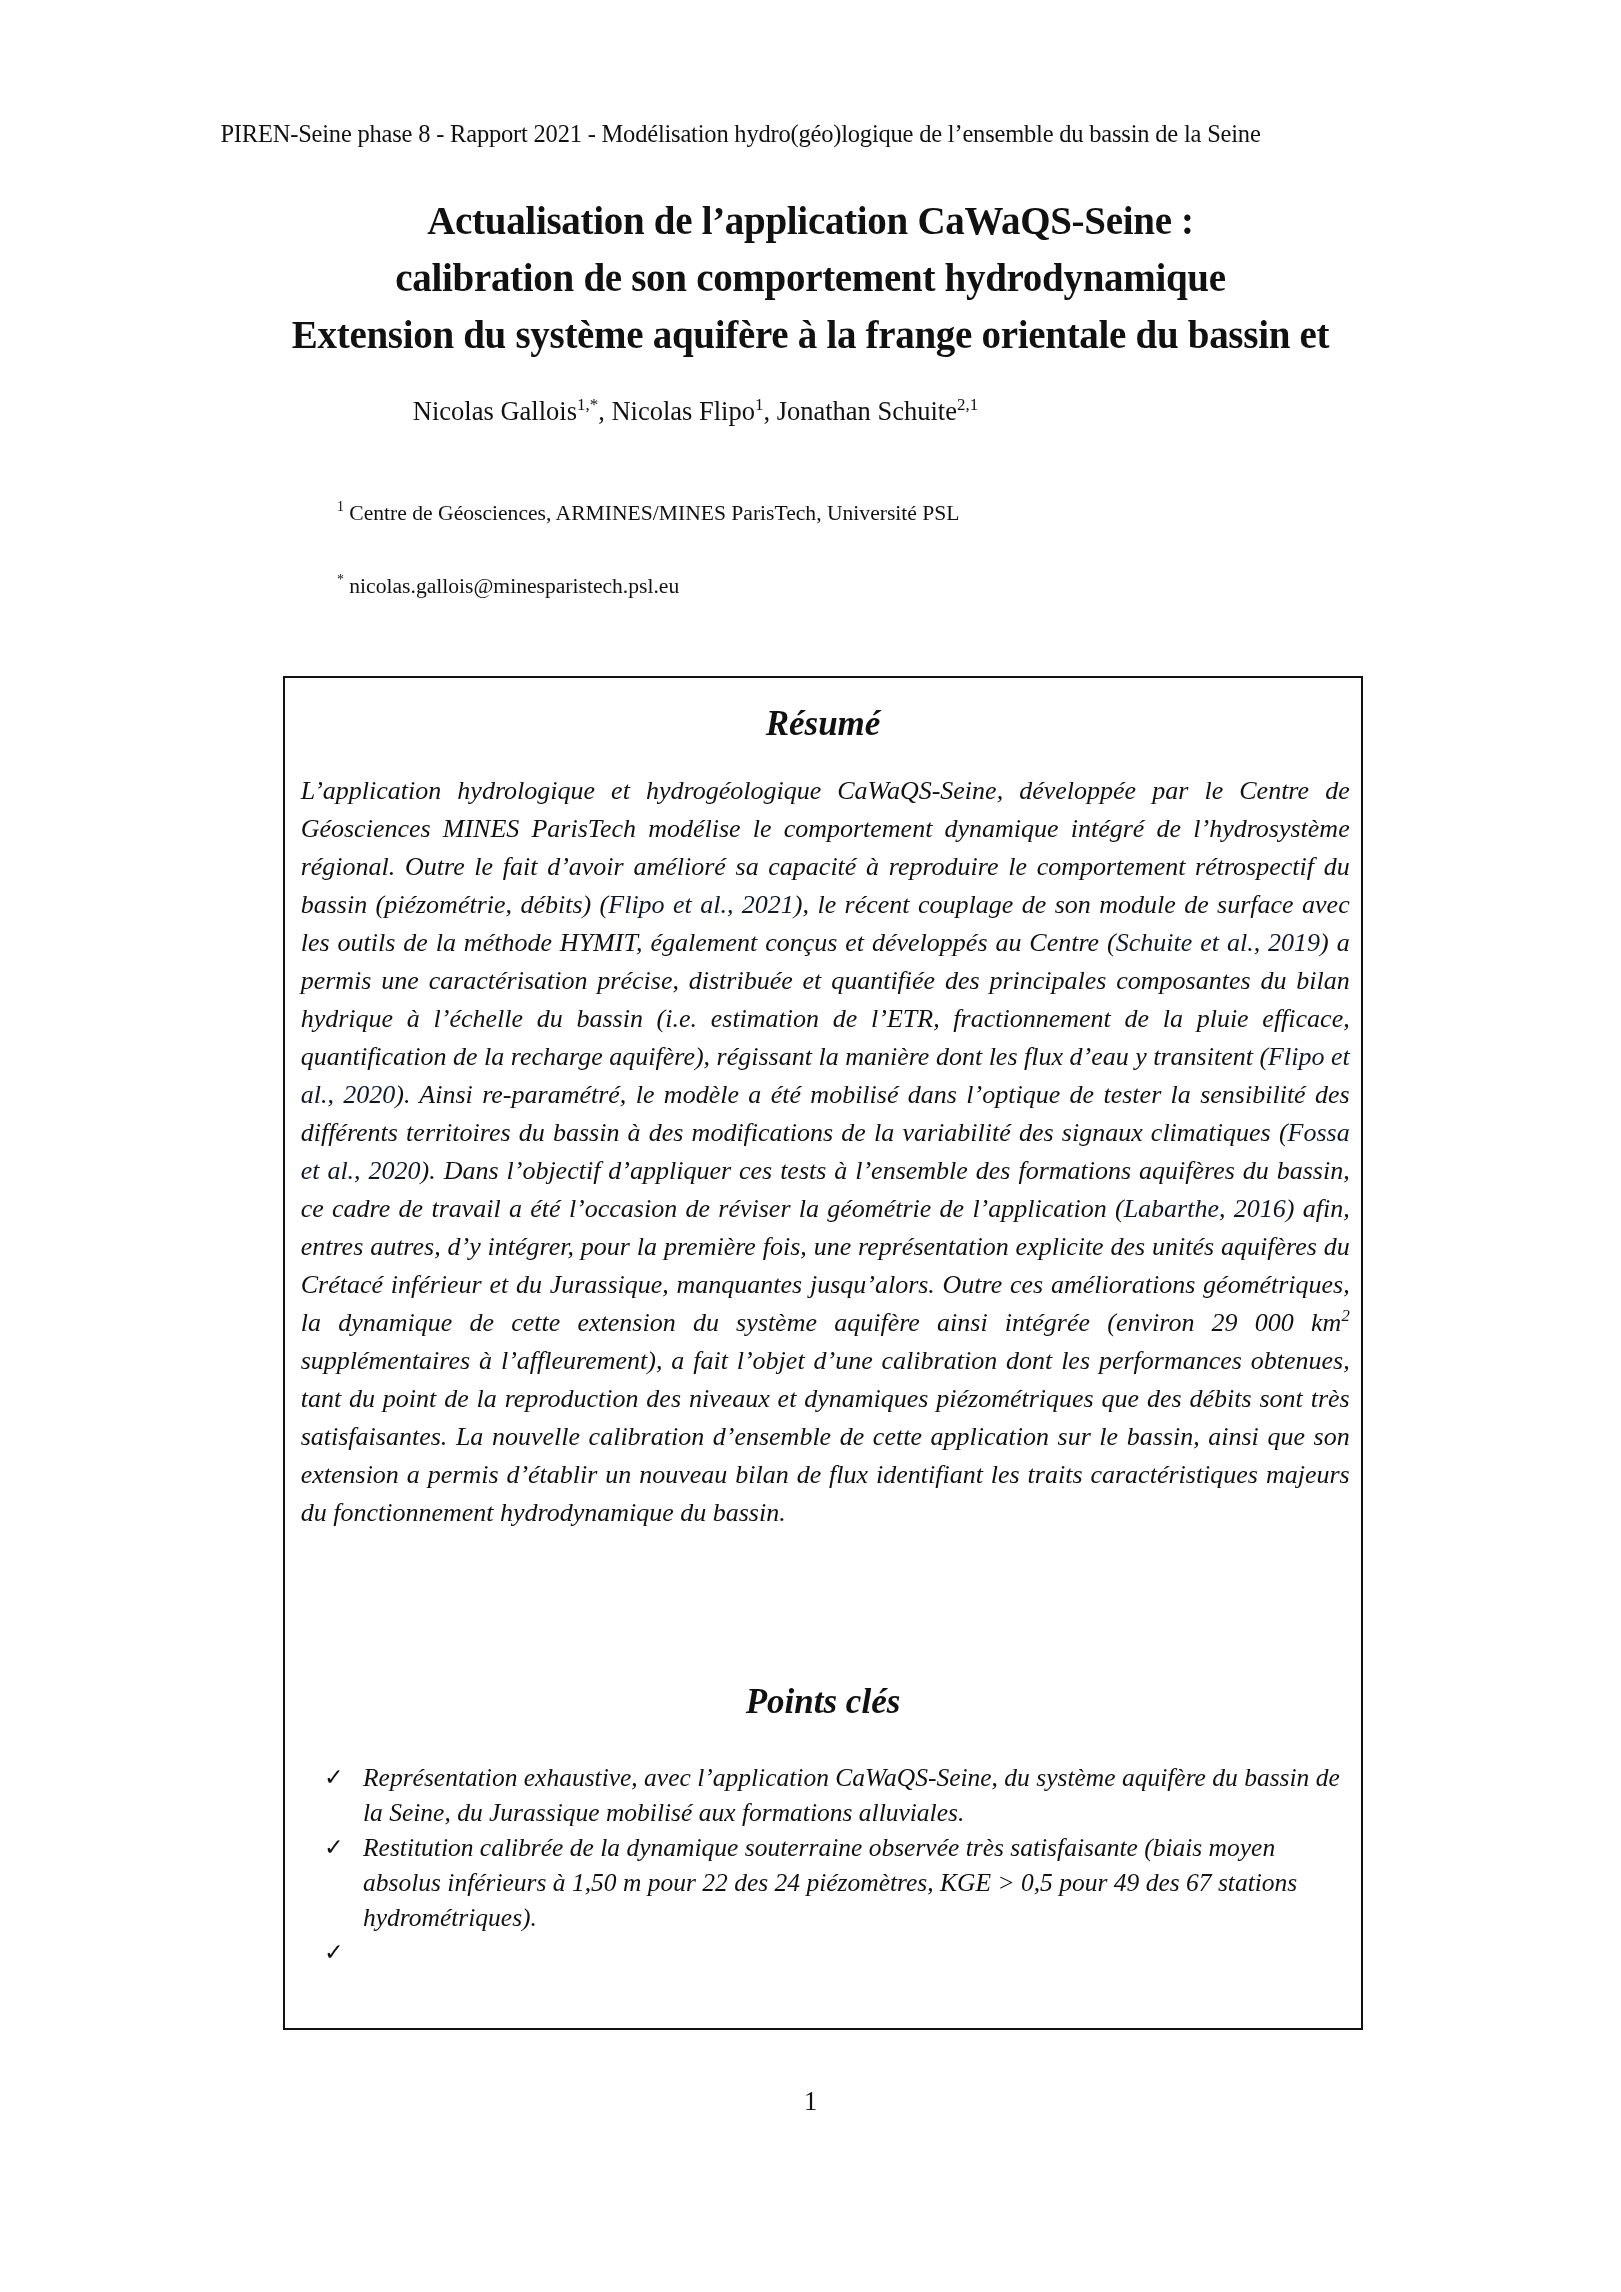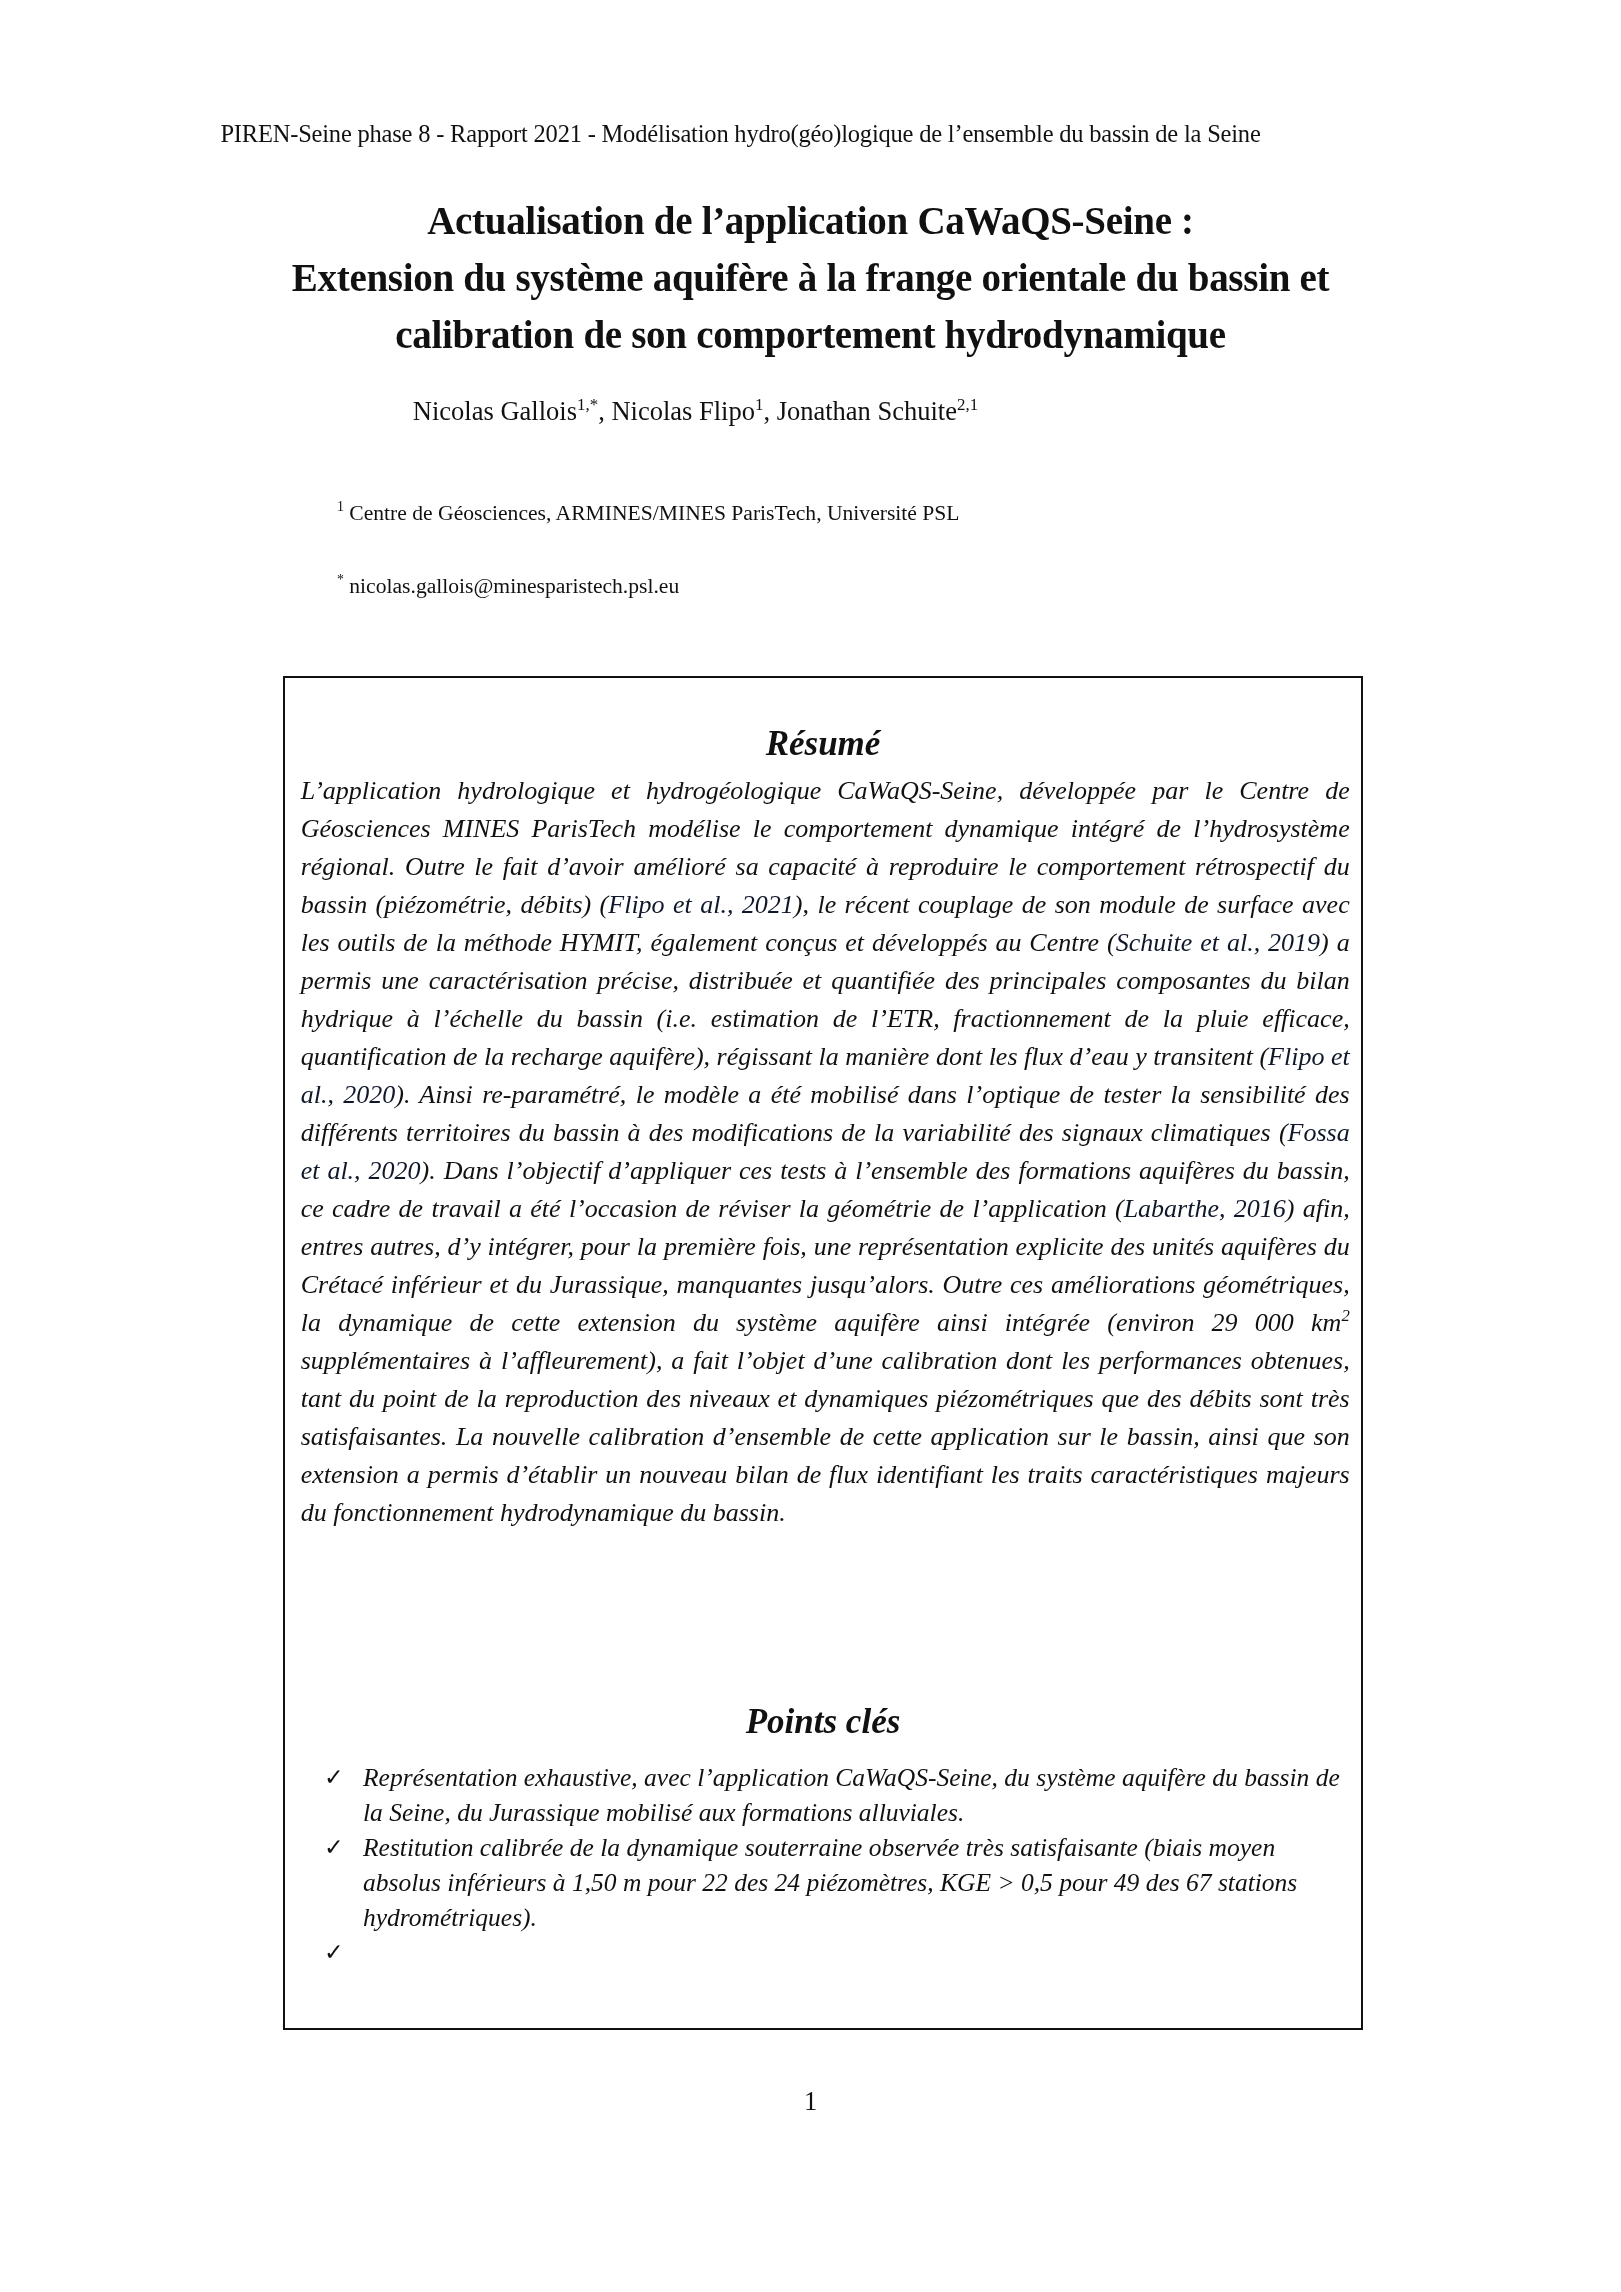--- a/index.html
+++ b/index.html
@@ -26,21 +26,21 @@
     }
     .email {
       position: absolute; top: 574px; left: 337px; font-size: 21.6px;
     }
     .abstract-box {
       position: absolute; left: 283px; top: 676px; width: 1080px; height: 1354px;
       border: 2px solid #111; box-sizing: border-box;
     }
     .section-heading {
       position: absolute; left: 0; width: 100%; text-align: center;
-      font-weight: bold; font-style: italic; font-size: 35px; margin-top: 20px;
+      font-weight: bold; font-style: italic; font-size: 35px;
     }
     .abstract-text {
       position: absolute; left: 15.7px; top: 94px; width: 1049px;
       font-style: italic; font-size: 26px; line-height: 38px;
       text-align: justify; hyphens: auto;
     }
     .link { color: #0f172a; }
     .points {
       position: absolute; left: 39px; top: 1082px; width: 1019px; margin: 0; padding: 0;
       list-style: none; font-style: italic; font-size: 25.5px; line-height: 35px;
@@ -54,22 +54,22 @@
       position: absolute; top: 2086px; left: 0; width: 1621px; text-align: center; font-size: 26.5px;
     }
   </style>
 </head>
 <body>
 
 <div class="running-header">PIREN-Seine phase 8 - Rapport 2021 - Modélisation hydro(géo)logique de l’ensemble du bassin de la Seine</div>
 
 <div class="title">
   <div>Actualisation de l’application CaWaQS-Seine :</div>
+  <div>calibration de son comportement hydrodynamique</div>
   <div>Extension du système aquifère à la frange orientale du bassin et</div>
-  <div>calibration de son comportement hydrodynamique</div>
 </div>
 
 <div class="authors">
   <span>Nicolas Gallois</span><sup>1,*</sup><span>, </span><span>Nicolas Flipo</span><sup>1</sup><span>, </span><span>Jonathan Schuite</span><sup>2,1</sup>
 </div>
 
 <div class="affils">
   <div><sup>1</sup> <span>Centre de Géosciences, ARMINES/MINES ParisTech, Université PSL</span></div>
 </div>
 

